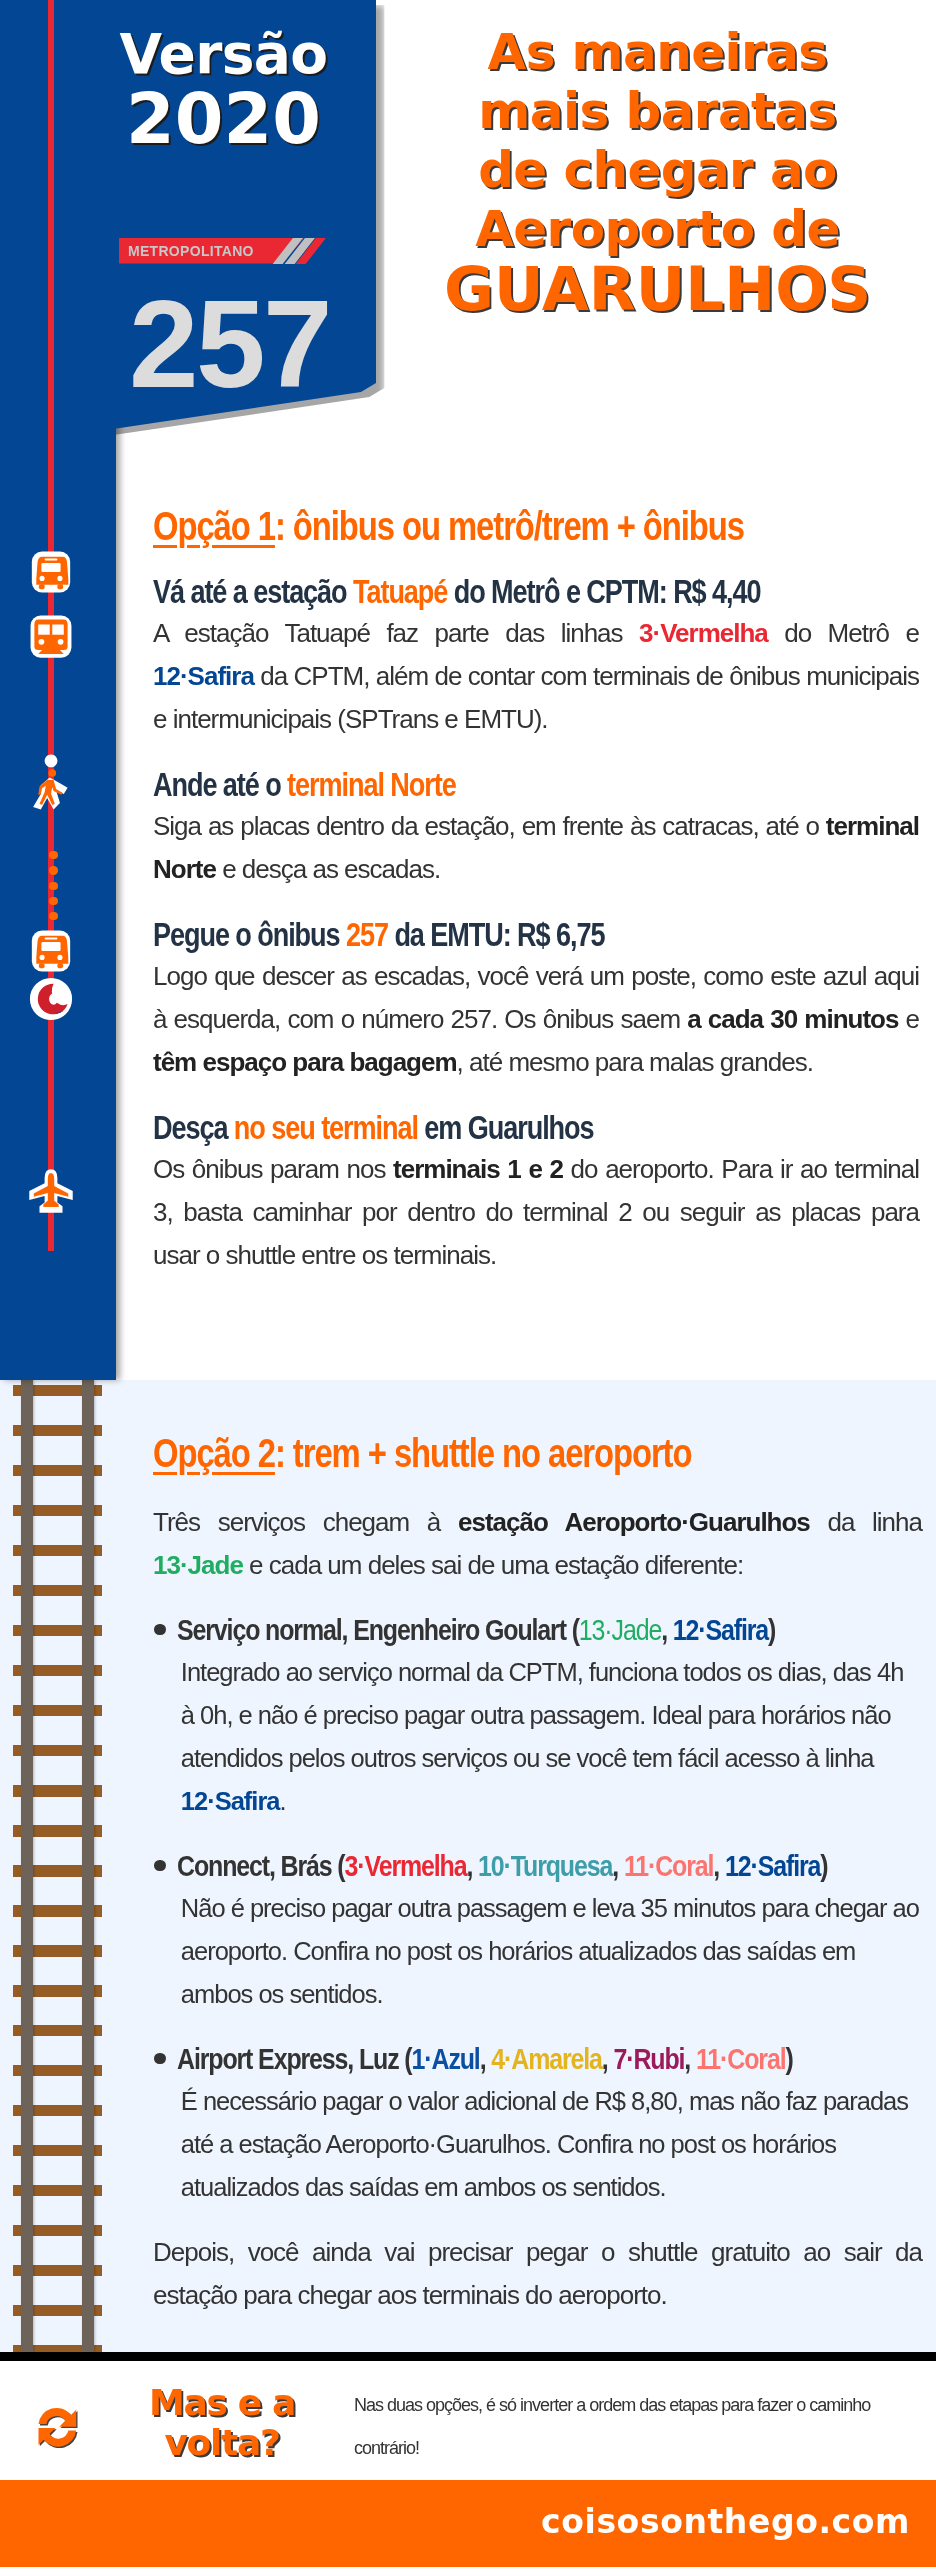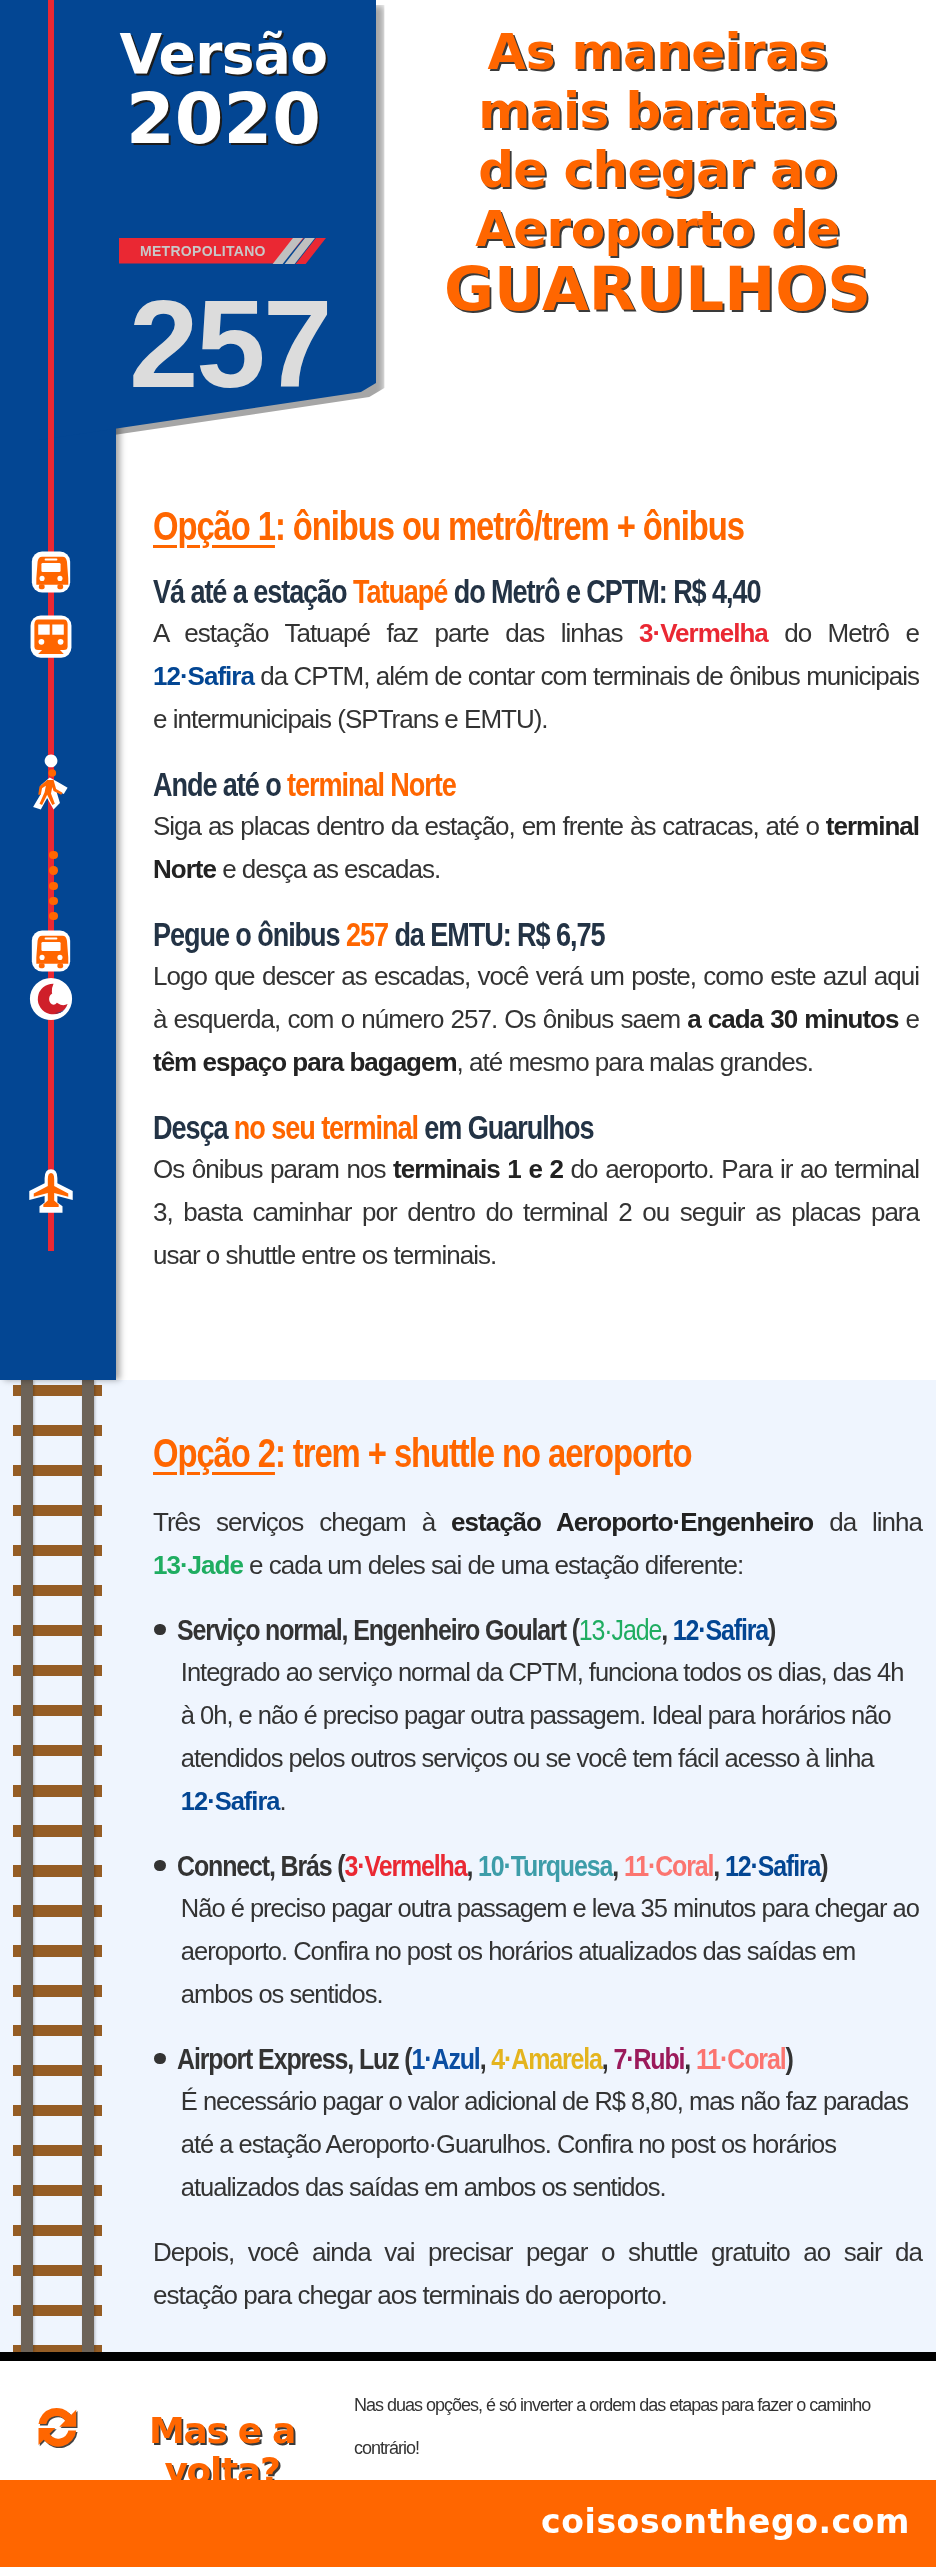--- a/index.html
+++ b/index.html
@@ -13,21 +13,21 @@
   .sign { position: absolute; left: 0; top: 0; width: 376px; height: 440px; background: #034693; z-index: 3;
           clip-path: polygon(0 0, 100% 0, 100% 383px, 96% 392px, 19px 443px, 0 443px);
           border-bottom-right-radius: 9px; }
   .sign-shadow { position: absolute; left: 6.4px; top: 5.1px; width: 378px; height: 440px; background: rgba(0,0,0,0.35); filter: blur(3.8px); z-index: 1;
           clip-path: polygon(0 0, 100% 0, 100% 383px, 96% 392px, 19px 443px, 0 443px); }
   .redline { position: absolute; left: 48px; top: 0; width: 6.4px; height: 1251px; background: #ea2833; z-index: 4; }
 
   .version-title { position: absolute; left: 96px; top: 27px; width: 255px; text-align: center; color: #fff; font-weight: bold; font-size: 55px; line-height: 1; z-index: 5; text-shadow: 1.9px 1.9px 0 #1c1c1c; font-family: "DejaVu Sans", sans-serif; letter-spacing: -0.6px; }
   .version-year { position: absolute; left: 96px; top: 84px; width: 255px; text-align: center; color: #fff; font-weight: bold; font-size: 70px; line-height: 1; z-index: 5; text-shadow: 1.9px 1.9px 0 #1c1c1c; font-family: "DejaVu Sans", sans-serif; }
 
-  .metro-badge { position: absolute; left: 119px; top: 238px; width: 185px; height: 25.5px; background: #ea2833; z-index: 5; display:flex; align-items:center; padding-left: 21px;
+  .metro-badge { position: absolute; left: 119px; top: 238px; width: 185px; height: 25.5px; background: #ea2833; z-index: 5; display:flex; align-items:center; padding-left: 9px;
      clip-path: polygon(0 0, 100% 0, 88% 100%, 0 100%); }
   .metro-badge span { color: #c8c8c8; font-weight: bold; font-size: 14px; letter-spacing: 0.3px; }
   .stripe { position: absolute; top: 238px; width: 10.2px; height: 25.5px; z-index: 5; transform: skewX(-38deg); }
   .stripe.s1 { left: 283px; background: #c0c0c0; }
   .stripe.s2 { left: 295px; background: #c0c0c0; }
   .stripe.s3 { left: 306px; background: #ea2833; }
 
   .route-number { position: absolute; left: 102px; top: 281px; width: 255px; text-align: center; color: #dcdcdc; font-weight: bold; font-size: 125px; line-height: 1; z-index: 5; letter-spacing: -2.6px; }
 
   .headline { position: absolute; left: 396px; top: 23px; width: 523px; text-align: center; color: #ff6600; font-weight: bold; font-family: "DejaVu Sans", sans-serif; font-size: 50px; line-height: 59px; text-shadow: 1.9px 1.9px 0 #3a3a3a; letter-spacing: -0.6px; }
@@ -69,21 +69,21 @@
   .service { margin-top: 22px; position: relative; padding-left: 24px; }
   .service .bullet { position: absolute; left: 1.3px; top: 15.3px; width: 11.5px; height: 11.5px; border-radius: 50%; background: #333; }
   .svc-head { color: #333; font-weight: bold; font-size: 29px; line-height: 42px; letter-spacing: -1.3px; transform: scaleX(0.86); transform-origin: left; white-space: nowrap; }
   .svc-body { color: #333; font-size: 25.5px; line-height: 43px; letter-spacing: -1px; padding-left: 3.8px; }
   .after { margin-top: 22px; }
 
   
   .sep { width: 937px; height: 9px; background: #000; }
   .ret { position: relative; width: 937px; height: 119px; background: #fff; }
   .ret-icon { position: absolute; left: 32px; top: 41px; width: 52px; height: 52px; }
-  .ret-title { position: absolute; left: 139px; top: 22px; width: 166px; text-align: center; color: #ff6600; font-weight: bold; font-family: "DejaVu Sans", sans-serif; font-size: 36px; line-height: 40px; text-shadow: 1.9px 1.9px 0 #3a3a3a; letter-spacing: -1.3px; margin-top: 28px; }
+  .ret-title { position: absolute; left: 139px; top: 22px; width: 166px; text-align: center; color: #ff6600; font-weight: bold; font-family: "DejaVu Sans", sans-serif; font-size: 36px; line-height: 40px; text-shadow: 1.9px 1.9px 0 #3a3a3a; letter-spacing: -1.3px; }
   .ret-text { position: absolute; left: 354px; top: 23px; width: 562px; color: #333; font-size: 18px; line-height: 43px; letter-spacing: -1px; }
 
   .footer { width: 937px; height: 87px; background: #ff6600; position: relative; }
   .footer-link { position: absolute; right: 27px; top: 22px; color: #fff; font-weight: bold; font-family: "DejaVu Sans", sans-serif; font-size: 33px; letter-spacing: 0.6px; }
 </style>
 </head>
 <body>
 
 <div class="top">
   <div class="pole"></div>
@@ -204,21 +204,21 @@
 <div class="sec2">
   <div class="track">
     <div class="ties"></div>
     <div class="rail r1"></div>
     <div class="rail r2"></div>
   </div>
 
   <div class="opt2">
     <div class="opt-title"><u>Opção 2</u><span>: trem + shuttle no aeroporto</span></div>
 
-    <div class="body intro"><span>Três serviços chegam à </span><b>estação Aeroporto·Engenheiro</b><span> da linha </span><span class="c-jade">13·Jade</span><span> e cada um deles sai de uma estação diferente:</span></div>
+    <div class="body intro"><span>Três serviços chegam à </span><b>estação Aeroporto·Guarulhos</b><span> da linha </span><span class="c-jade">13·Jade</span><span> e cada um deles sai de uma estação diferente:</span></div>
 
     <div class="service">
       <span class="bullet"></span>
       <div class="svc-head"><span>Serviço normal, Engenheiro Goulart</span> (<span class="c-jade" style="font-weight:normal">13·Jade</span>, <span class="c-blue">12·Safira</span>)</div>
       <div class="svc-body"><span>Integrado ao serviço normal da CPTM, funciona todos os dias, das 4h à 0h, e não é preciso pagar outra passagem. Ideal para horários não atendidos pelos outros serviços ou se você tem fácil acesso à linha </span><span class="c-blue">12·Safira</span><span>.</span></div>
     </div>
 
     <div class="service">
       <span class="bullet"></span>
       <div class="svc-head"><span>Connect, Brás</span> (<span class="c-red">3·Vermelha</span>, <span class="c-turq">10·Turquesa</span>, <span class="c-coral">11·Coral</span>, <span class="c-blue">12·Safira</span>)</div>

